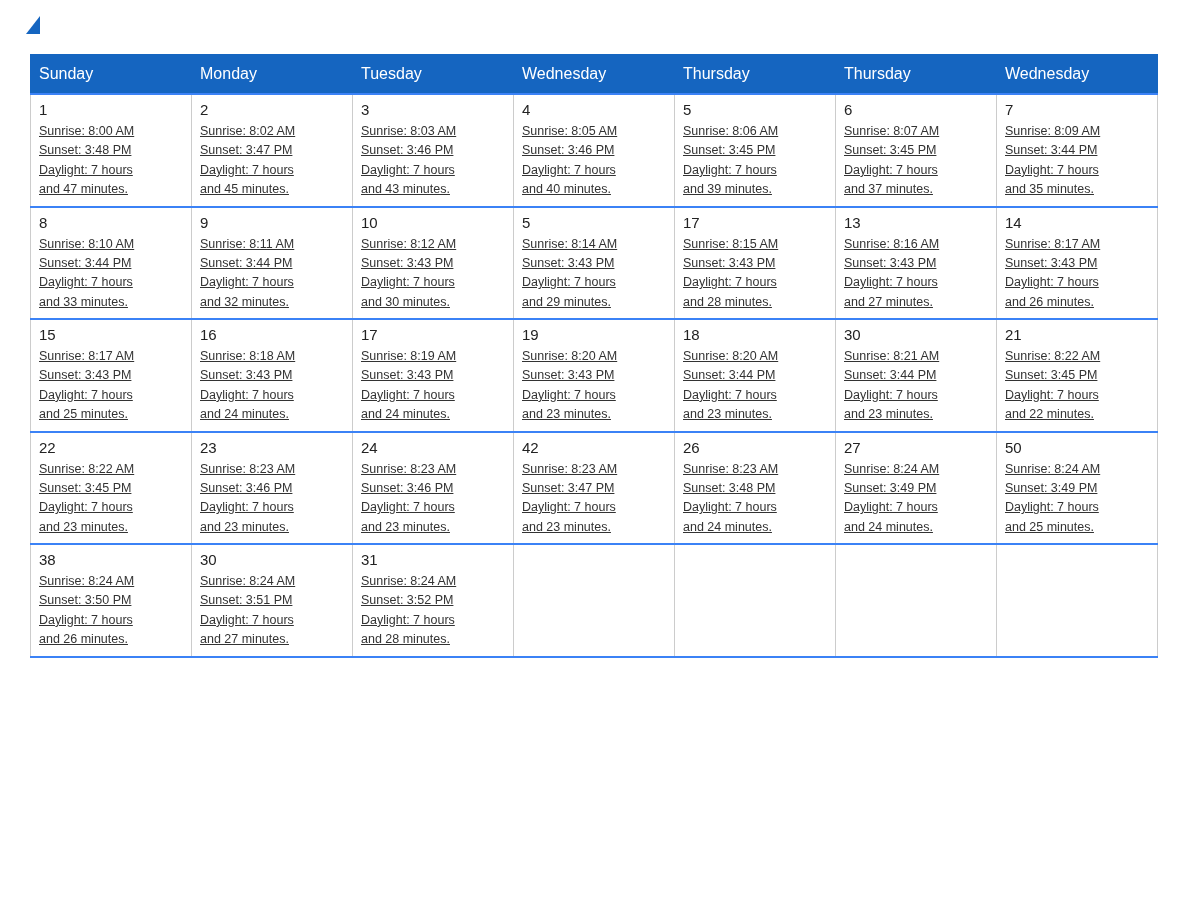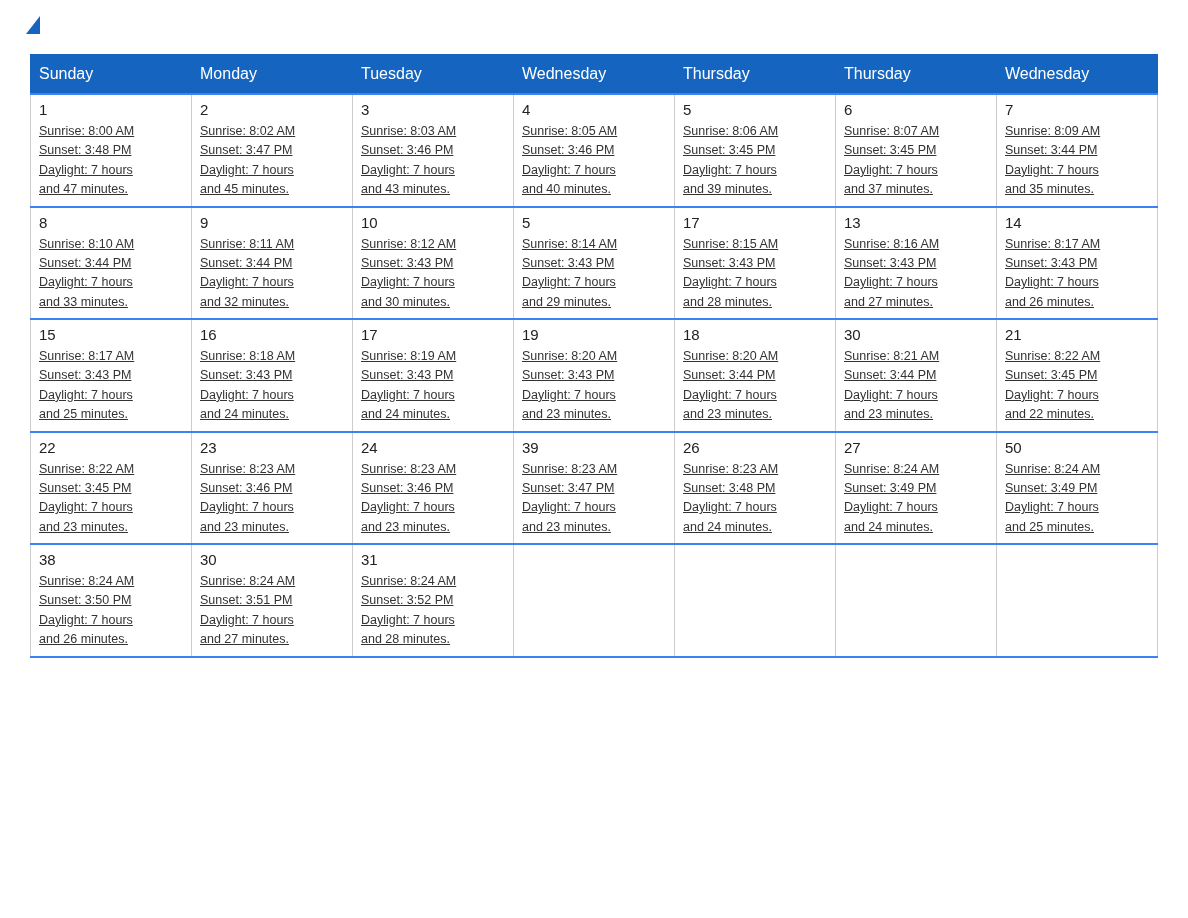--- a/index.html
+++ b/index.html
@@ -226,21 +226,21 @@
       </td>
         <td>
         <span class="day-number">23</span>
         <div class="day-info">Sunrise: 8:23 AM<br>Sunset: 3:46 PM<br>Daylight: 7 hours<br>and 23 minutes.</div>
       </td>
         <td>
         <span class="day-number">24</span>
         <div class="day-info">Sunrise: 8:23 AM<br>Sunset: 3:46 PM<br>Daylight: 7 hours<br>and 23 minutes.</div>
       </td>
         <td>
-        <span class="day-number">39</span>
+        <span class="day-number">42</span>
         <div class="day-info">Sunrise: 8:23 AM<br>Sunset: 3:47 PM<br>Daylight: 7 hours<br>and 23 minutes.</div>
       </td>
         <td>
         <span class="day-number">26</span>
         <div class="day-info">Sunrise: 8:23 AM<br>Sunset: 3:48 PM<br>Daylight: 7 hours<br>and 24 minutes.</div>
       </td>
         <td>
         <span class="day-number">27</span>
         <div class="day-info">Sunrise: 8:24 AM<br>Sunset: 3:49 PM<br>Daylight: 7 hours<br>and 24 minutes.</div>
       </td>

